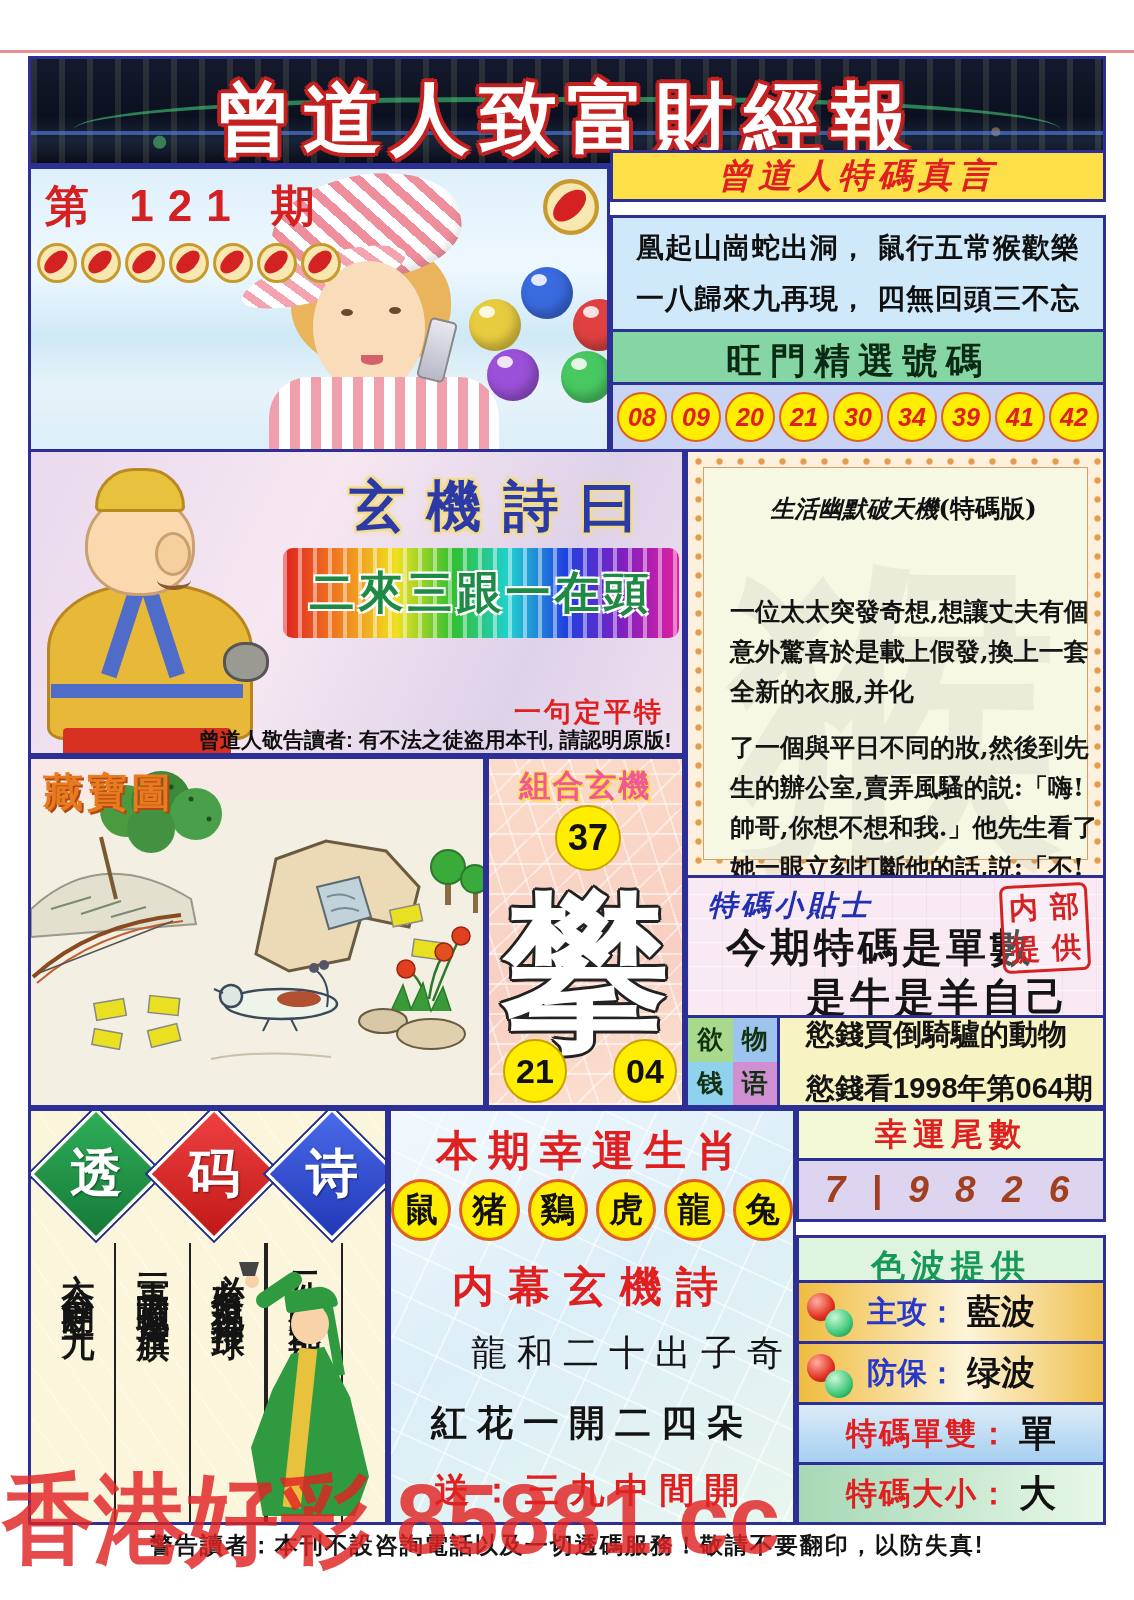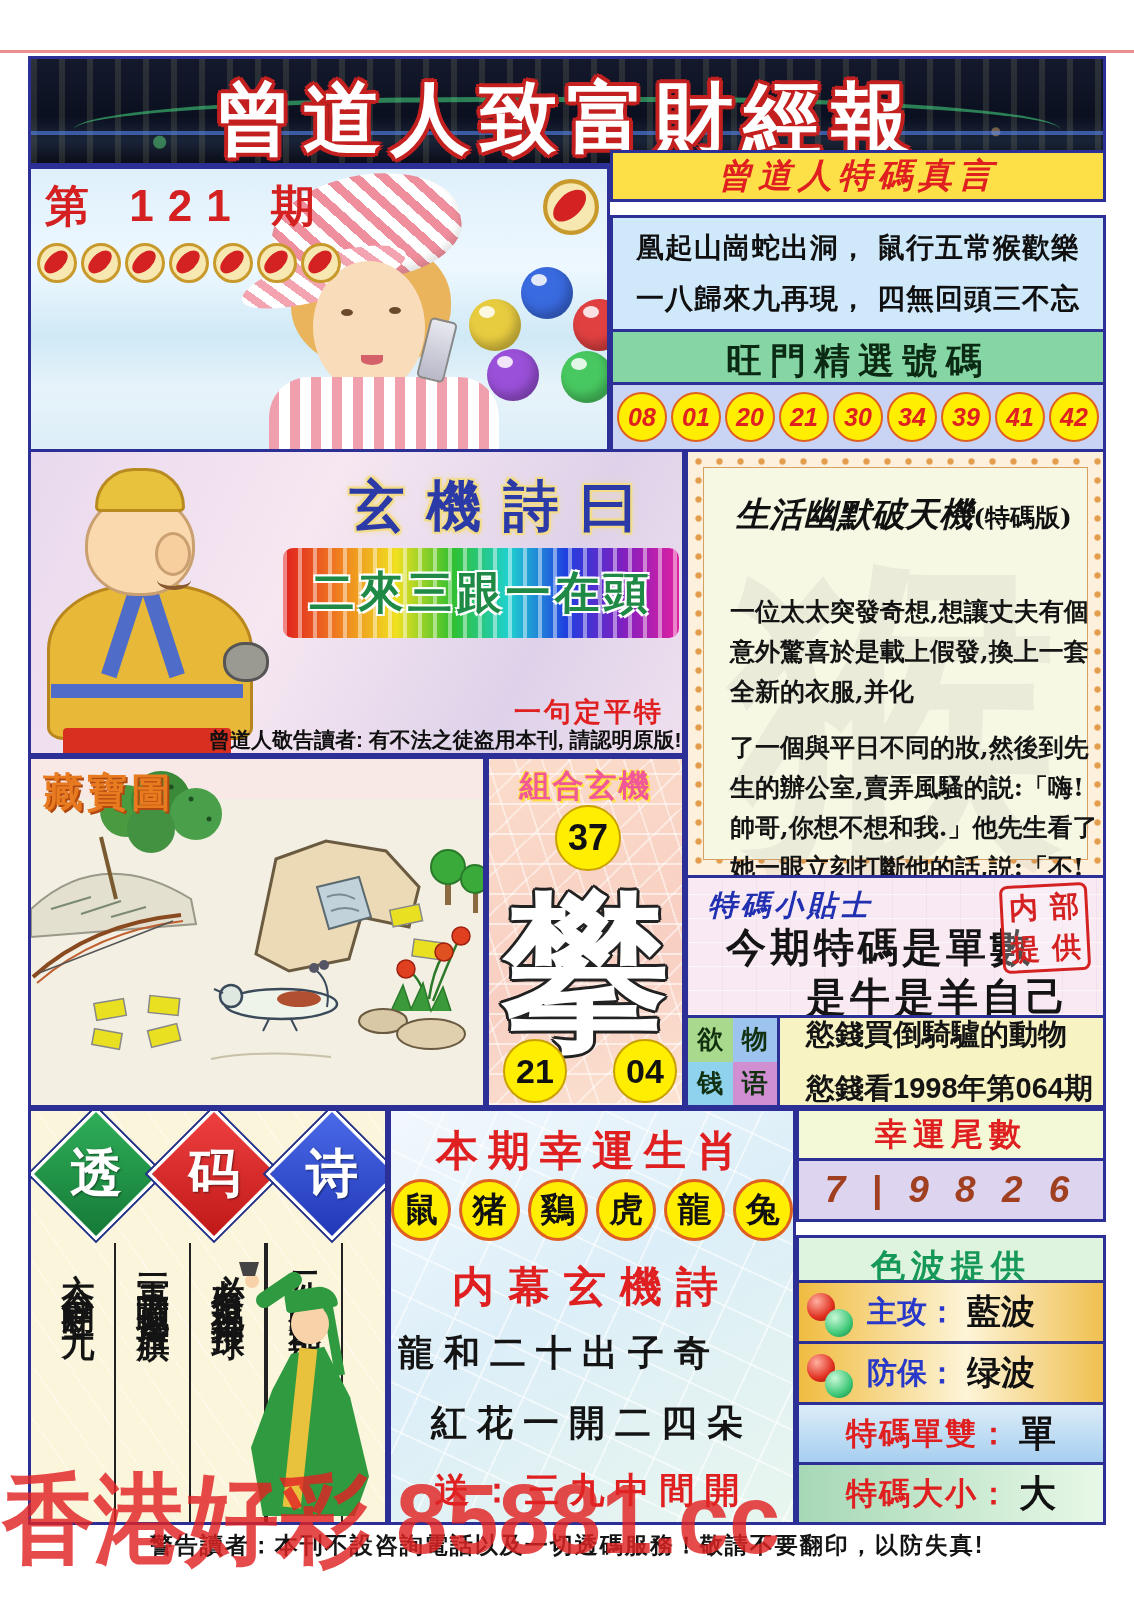--- a/index.html
+++ b/index.html
@@ -69,41 +69,41 @@
   
   #mystery{left:28px;top:449px;width:657px;height:307px;background:linear-gradient(115deg,#e9d9ee 0%,#f6e7f1 40%,#ded2ea 75%,#efe0ee 100%);overflow:hidden;}
   #mystery-title{position:absolute;left:295px;top:18px;width:355px;text-align:center;font-size:55px;font-weight:bold;color:#2c3aa8;letter-spacing:22px;
     text-shadow:2px 2px 0 #f2dc8a,-2px -2px 0 #f2dc8a,2px -2px 0 #f2dc8a,-2px 2px 0 #f2dc8a,0 0 8px #f2dc8a;}
   #rainbow{position:absolute;left:252px;top:96px;width:396px;height:90px;border-radius:10px;
     background:linear-gradient(90deg,#e02020,#f08020,#f0e020,#30c030,#20d0d0,#2040e0,#8020c0,#e020a0);}
   #rainbow .stripes{position:absolute;inset:0;border-radius:10px;background:repeating-linear-gradient(90deg,rgba(255,255,255,.45) 0 4px,transparent 4px 15px);}
   #rainbow .verse{position:absolute;inset:0;display:flex;align-items:center;justify-content:center;font-size:45px;font-weight:bold;color:#1e8a46;letter-spacing:4px;
     text-shadow:2px 2px 0 #fff,-2px -2px 0 #fff,2px -2px 0 #fff,-2px 2px 0 #fff;}
   #tagline{position:absolute;right:18px;top:242px;font-size:27px;font-weight:bold;color:#e02020;letter-spacing:3px;}
-  #disclaimer{position:absolute;left:178px;top:274px;font-size:21px;font-weight:bold;color:#101010;}
+  #disclaimer{position:absolute;left:168px;top:274px;font-size:21px;font-weight:bold;color:#101010;}
   
   #oldman{position:absolute;left:6px;top:14px;width:250px;height:293px;}
   .om-head{position:absolute;left:48px;top:28px;width:104px;height:96px;border-radius:50% 50% 46% 46%;background:#fbd9ae;border:3px solid #caa070;}
   .om-hat{position:absolute;left:58px;top:2px;width:84px;height:38px;border-radius:45px 45px 6px 6px;background:#e8c23c;border:3px solid #b88a20;}
   .om-nose{position:absolute;left:118px;top:66px;width:30px;height:38px;border-radius:50%;background:#f7cf9e;border:3px solid #caa070;}
   .om-smile{position:absolute;left:120px;top:104px;width:34px;height:16px;border-radius:0 0 60% 60%;border-bottom:4px solid #8a5a30;}
   .om-robe{position:absolute;left:10px;top:118px;width:200px;height:150px;border-radius:42% 42% 8% 8%;background:#e8b838;border:3px solid #b8861c;}
   .om-collar{position:absolute;left:78px;top:120px;width:16px;height:92px;background:#4f6cc8;transform:rotate(18deg);}
   .om-collar2{position:absolute;left:118px;top:120px;width:16px;height:92px;background:#4f6cc8;transform:rotate(-18deg);}
   .om-belt{position:absolute;left:14px;top:218px;width:192px;height:14px;background:#4f6cc8;}
   .om-pants{position:absolute;left:26px;top:262px;width:168px;height:31px;background:#d83020;border-radius:4px;}
   .om-stone{position:absolute;left:186px;top:176px;width:40px;height:34px;border-radius:46%;background:#9a9a92;border:3px solid #555;}
 
   
   #humor{left:685px;top:449px;width:421px;height:429px;background:#fdf0dc;overflow:hidden;}
   #humor .lace{position:absolute;inset:0;background-image:radial-gradient(circle,#e0913c 2.6px,rgba(224,145,60,.25) 3.4px,transparent 4.2px);background-size:21px 19px;opacity:.9;}
   #humor .inner{position:absolute;inset:15px;background:#f6f8e4;border:1px solid #d8a060;}
   #humor .wm{position:absolute;left:28px;top:30px;font-size:330px;font-weight:bold;color:rgba(130,130,130,.10);font-family:"DejaVu Serif",serif;}
   #humor-title{position:absolute;left:0;top:24px;width:100%;text-align:center;font-weight:bold;color:#111;}
-  #humor-title .main{font-size:34px;font-family:"DejaVu Serif",serif;font-style:italic;margin-left:16px;}
+  #humor-title .main{font-size:24px;font-family:"DejaVu Serif",serif;font-style:italic;margin-left:16px;}
   #humor-title .sub{font-size:25px;font-family:"DejaVu Serif",serif;}
   #humor-body{position:absolute;left:26px;top:108px;width:370px;font-size:25px;line-height:1.6;color:#141414;font-family:"DejaVu Serif",serif;font-weight:bold;}
   #humor-body p{margin:16px 0 4px 0;}
 
   
   #treasure{left:28px;top:756px;width:458px;height:352px;background:#f3efe2;overflow:hidden;}
   #treasure-title{position:absolute;left:12px;top:6px;font-size:40px;font-weight:bold;color:#e87a20;letter-spacing:4px;z-index:3;
     text-shadow:2px 2px 0 #b04810;}
 
   
@@ -172,21 +172,21 @@
   #lucky{left:388px;top:1108px;width:408px;height:417px;
     background:
       repeating-linear-gradient(25deg,rgba(255,255,255,.55) 0 2px,transparent 2px 42px),
       repeating-linear-gradient(115deg,rgba(255,255,255,.55) 0 2px,transparent 2px 48px),
       linear-gradient(150deg,#f2f8fd,#dceef8 45%,#e8f6ee);}
   #lucky-title{position:absolute;left:0;top:12px;width:100%;text-align:center;font-size:42px;font-weight:bold;color:#e02020;letter-spacing:10px;}
   #zodiac-row{position:absolute;left:0;top:68px;width:100%;display:flex;justify-content:center;gap:8px;}
   .zod{width:56px;height:56px;border-radius:50%;background:#ffee00;border:3px solid #e06020;display:flex;align-items:center;justify-content:center;
     font-size:34px;font-weight:bold;color:#111;font-family:"DejaVu Serif",serif;}
   #inner-title{position:absolute;left:0;top:148px;width:100%;text-align:center;font-size:42px;font-weight:bold;color:#e02020;letter-spacing:14px;}
-  #verse1{position:absolute;left:0;top:218px;width:100%;text-align:left;font-size:36px;font-weight:bold;color:#141414;letter-spacing:10px;margin-left:7px;}
+  #verse1{position:absolute;left:0;top:218px;width:100%;text-align:right;font-size:36px;font-weight:normal;color:#141414;letter-spacing:10px;}
   #verse2{position:absolute;left:0;top:288px;width:100%;text-align:center;font-size:36px;font-weight:bold;color:#141414;letter-spacing:10px;}
   #gift{position:absolute;left:0;top:356px;width:100%;text-align:center;font-size:35px;font-weight:bold;color:#e02020;letter-spacing:10px;}
 
   
   .siderow{left:796px;width:310px;display:flex;align-items:center;justify-content:center;border:3px solid #2b2f96;box-sizing:border-box;position:absolute;}
   #tail-title{top:1108px;height:53px;background:#f3f8d6;}
   #tail-title span{font-size:32px;font-weight:bold;color:#e02020;letter-spacing:6px;}
   #tail-nums{top:1158px;height:64px;background:#ddd4f0;}
   #tail-nums span{font-size:37px;font-weight:bold;color:#a04020;letter-spacing:8px;font-style:italic;}
   #wave-title{top:1219px;height:64px;background:#dff4df;margin-top:16px;}
@@ -273,21 +273,21 @@
   </div>
   <div id="truth-poem" class="panel">
     <div>凰起山崗蛇出洞， 鼠行五常猴歡樂</div>
     <div>一八歸來九再現， 四無回頭三不忘</div>
   </div>
   <div id="picks-head" class="panel">
     <span>旺門精選號碼</span>
   </div>
   <div id="picks-row" class="panel">
     <span class="pick">08</span>
-    <span class="pick">01</span>
+    <span class="pick">09</span>
     <span class="pick">20</span>
     <span class="pick">21</span>
     <span class="pick">30</span>
     <span class="pick">34</span>
     <span class="pick">39</span>
     <span class="pick">41</span>
     <span class="pick">42</span>
   </div>
 
   <div id="mystery" class="panel">

